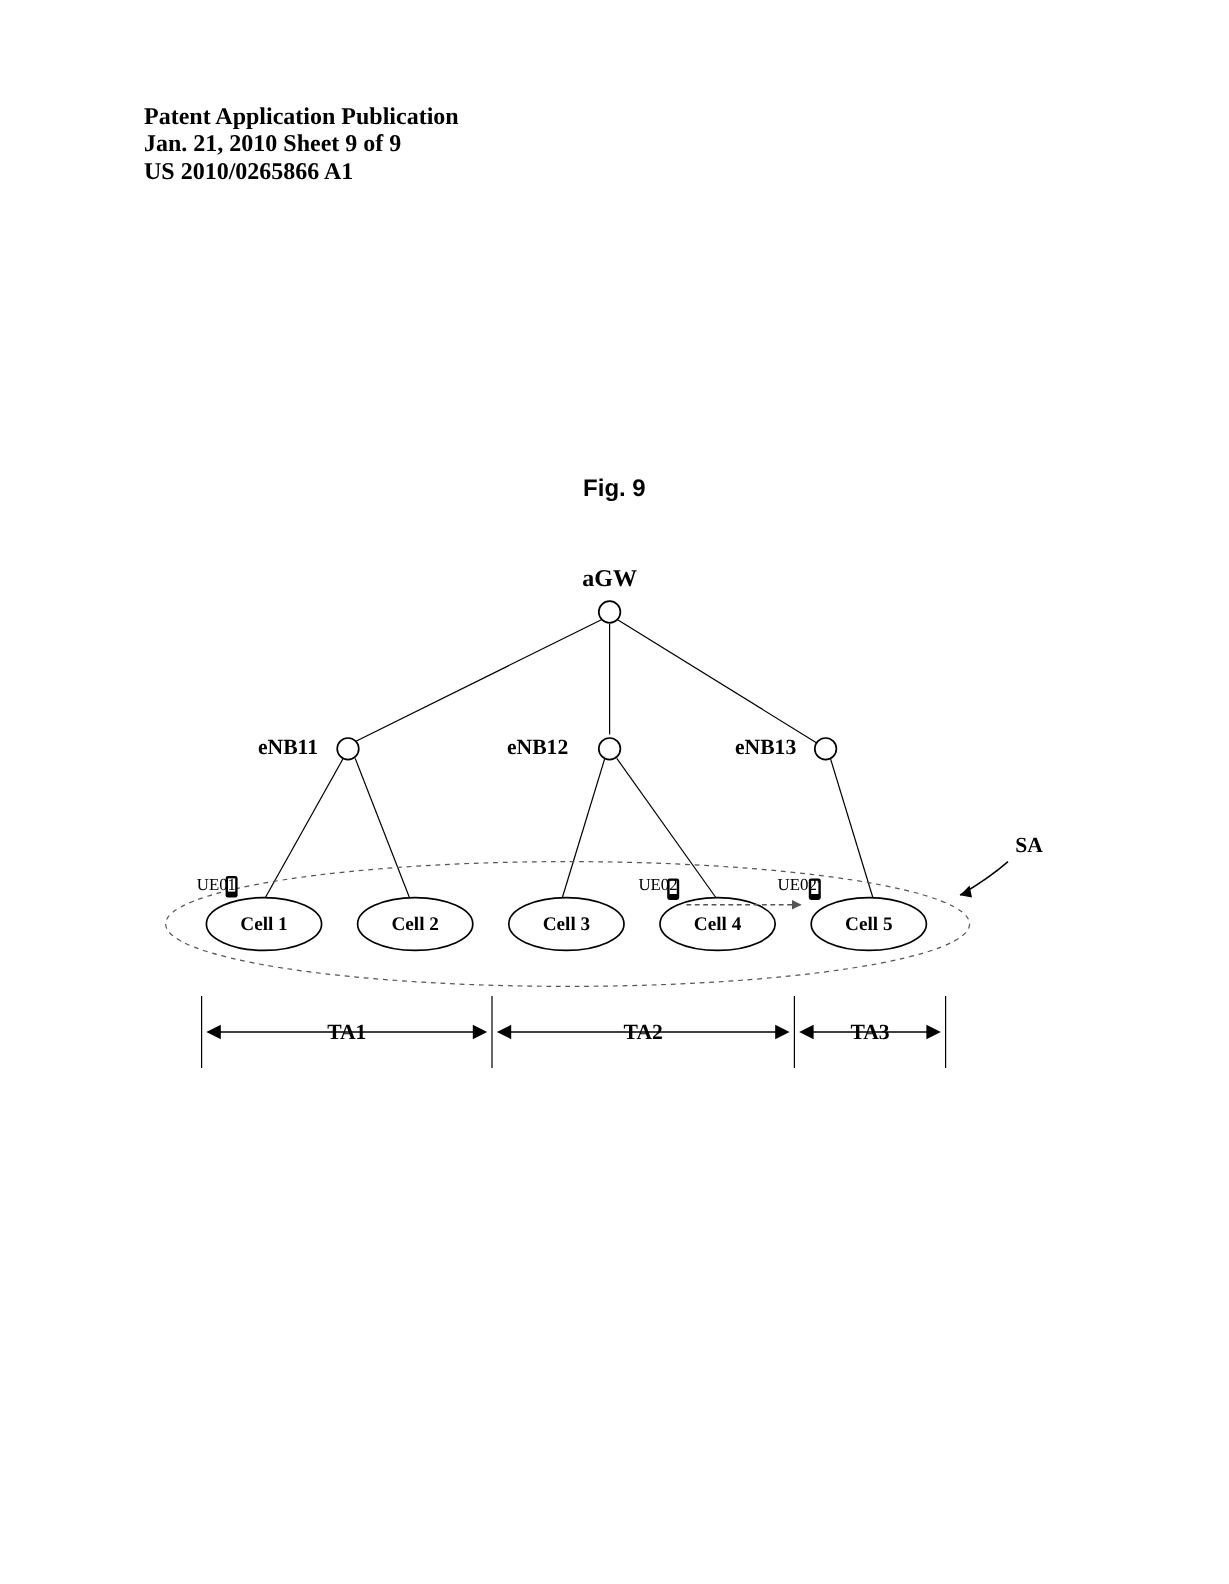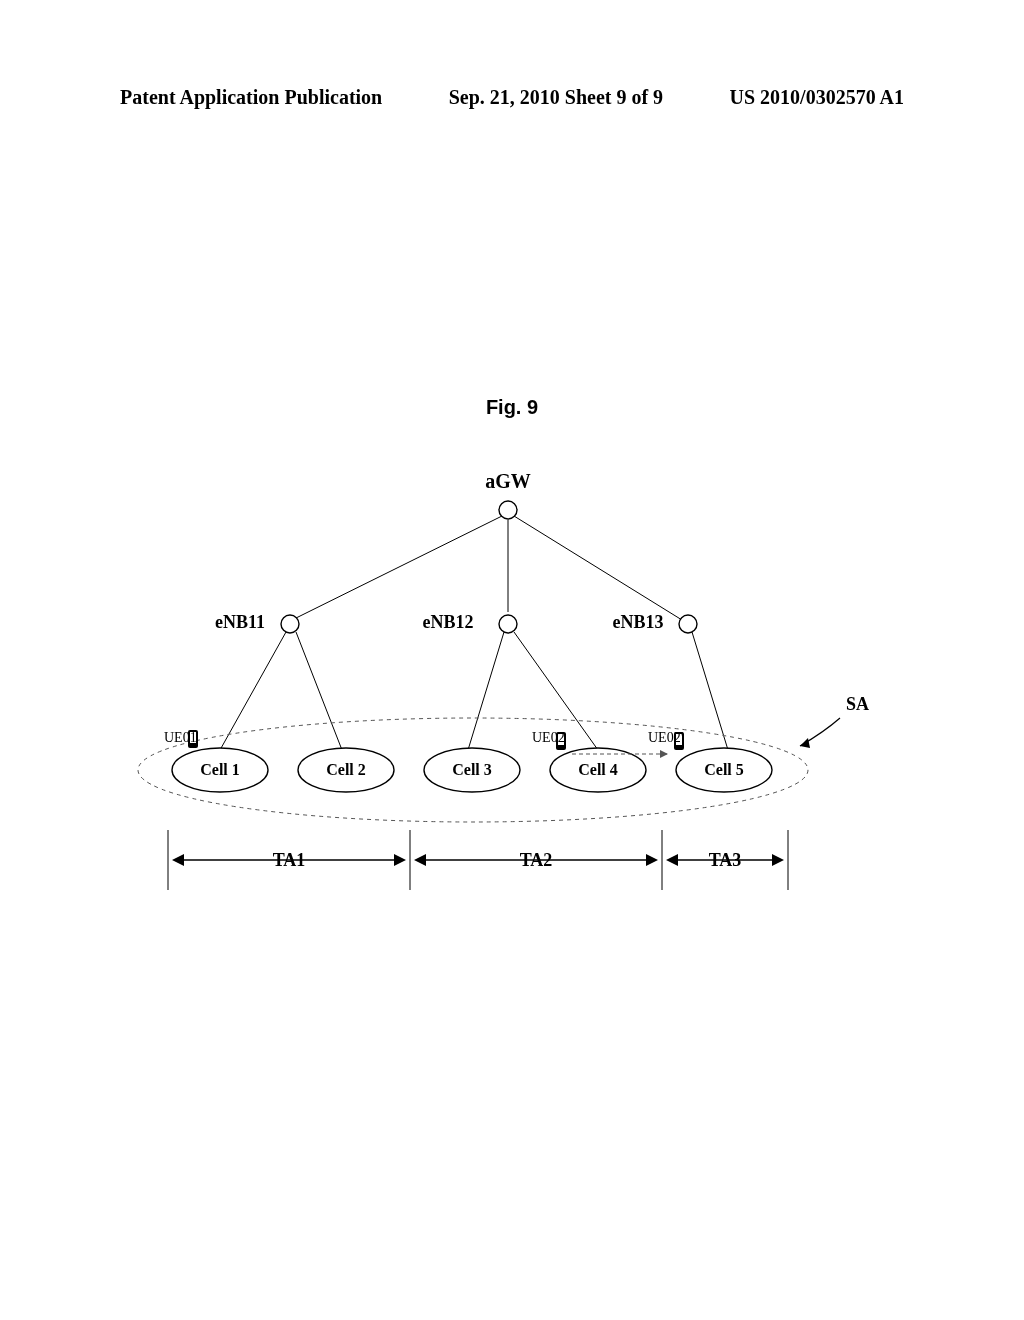--- a/index.html
+++ b/index.html
@@ -18,20 +18,21 @@
   }
   .header {
     position: absolute;
     top: 86px;
     left: 120px;
     right: 120px;
     display: flex;
     justify-content: space-between;
     font-size: 20px;
     font-weight: bold;
+    flex-direction: column;
   }
   .fig-label {
     position: absolute;
     top: 396px;
     left: 0;
     width: 1024px;
     text-align: center;
     font-family: Arial, Helvetica, sans-serif;
     font-size: 20px;
     font-weight: bold;
@@ -66,22 +67,22 @@
     fill: #000;
   }
 </style>
 </head>
 <body>
 
 <div class="page">
 
   <div class="header">
     <span>Patent Application Publication</span>
-    <span>Sep. 21, 2010  Sheet 9 of 9</span>
-    <span>US 2010/0302570 A1</span>
+    <span>Jan. 21, 2010  Sheet 9 of 9</span>
+    <span>US 2010/0265866 A1</span>
   </div>
 
   <div class="fig-label">Fig. 9</div>
 
   <div class="svg-wrap">
     <svg viewBox="0 0 760 460" width="760" height="460">
 
       <line x1="374" y1="46" x2="164" y2="150" stroke="#000" stroke-width="1"></line>
       <line x1="380" y1="50" x2="380" y2="142" stroke="#000" stroke-width="1"></line>
       <line x1="386" y1="46" x2="554" y2="150" stroke="#000" stroke-width="1"></line>

